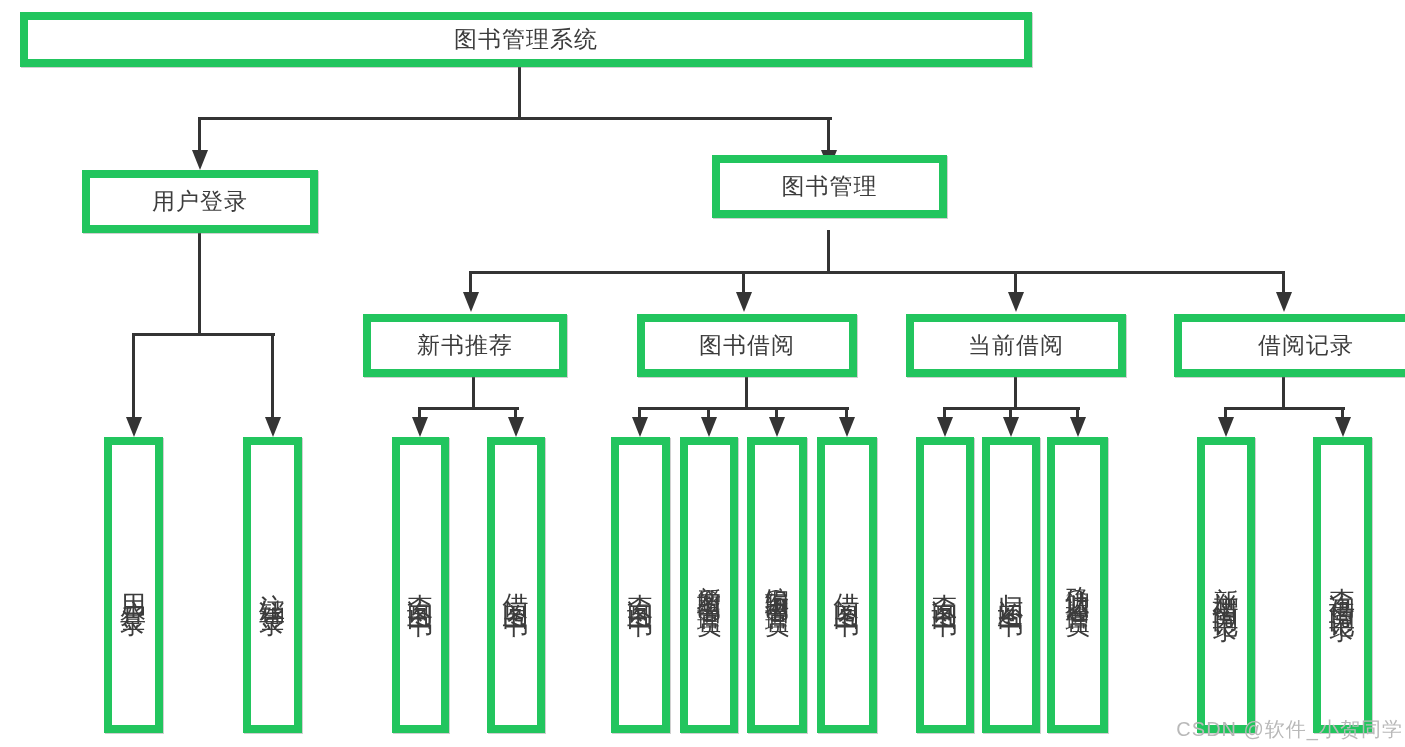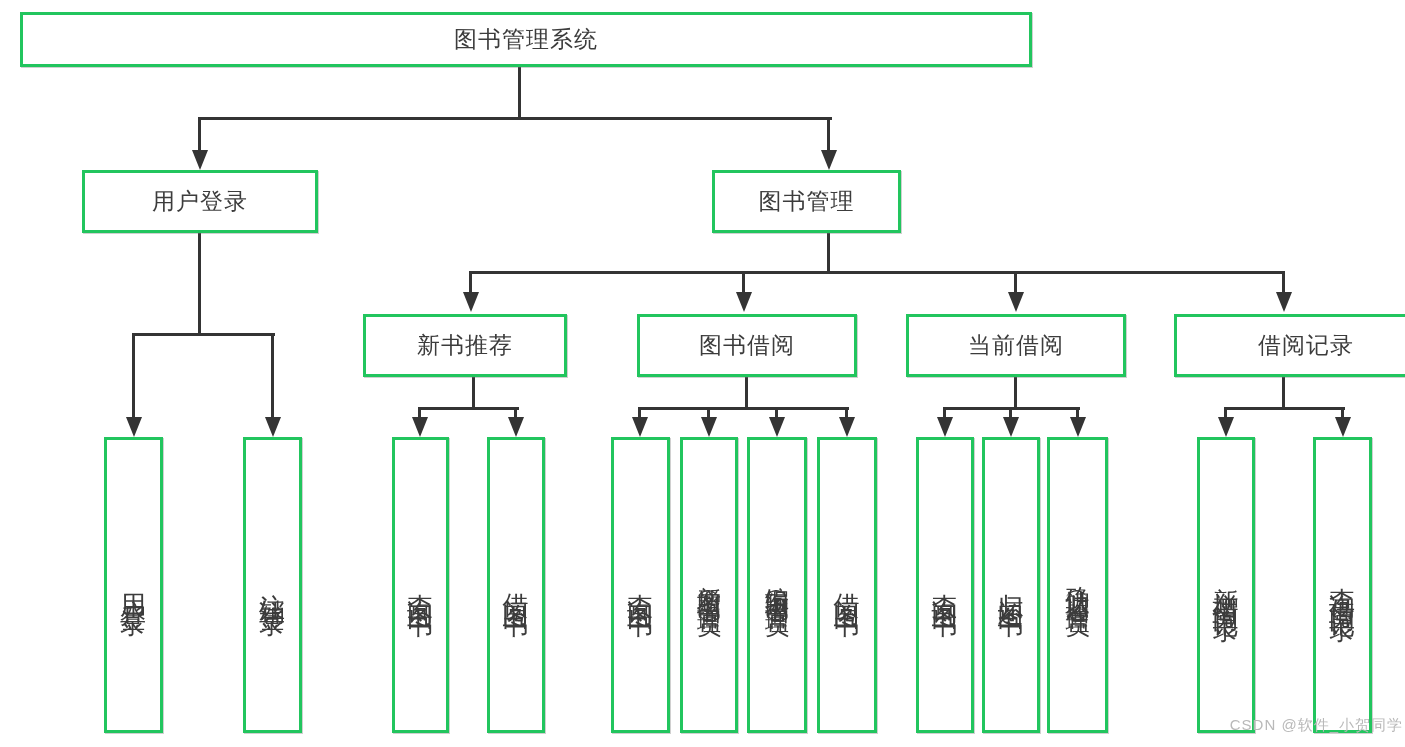--- a/index.html
+++ b/index.html
@@ -1,39 +1,39 @@
 <!DOCTYPE html>
 <html><head>
 <meta charset="utf-8">
 <style>
   html,body{margin:0;padding:0;background:#ffffff;}
   .canvas{
     position:relative;width:1405px;height:747px;background:#ffffff;
     font-family:"Liberation Sans","DejaVu Sans",sans-serif;overflow:hidden;
   }
   .bx{
-    position:absolute;box-sizing:border-box;border:3px solid #22c55e;background:#ffffff;
+    position:absolute;box-sizing:border-box;border:8px solid #22c55e;background:#ffffff;
     display:flex;align-items:center;justify-content:center;color:#3c3c3c;
     box-shadow:1px 1px 0 rgba(120,120,120,.35);
   }
   .hbx{font-size:23px;letter-spacing:1px;white-space:nowrap;}
   .vtext{
     writing-mode:vertical-rl;text-orientation:mixed;
     font-size:26px;letter-spacing:6px;line-height:1;white-space:nowrap;
   }
   .vl{position:absolute;width:3px;background:#343434;}
   .hl{position:absolute;height:3px;background:#343434;}
   .tri{
     position:absolute;width:0;height:0;
     border-left:8px solid transparent;border-right:8px solid transparent;
     border-top:20px solid #343434;
   }
   .wm{
     position:absolute;top:716px;right:2px;color:#b9b9b9;
-    font-size:15px;letter-spacing:1px;white-space:nowrap;
+    font-size:20px;letter-spacing:1px;white-space:nowrap;
   }
 </style>
 </head>
 <body>
 
 <div class="canvas">
 
   <div class="vl" style="left:518px;top:65px;height:55px"></div>
   <div class="hl" style="left:198px;top:117px;width:634px"></div>
   <div class="vl" style="left:198px;top:117px;height:36px"></div>
@@ -89,21 +89,21 @@
   <div class="vl" style="left:1282px;top:375px;height:35px"></div>
   <div class="hl" style="left:1224px;top:407px;width:121px"></div>
   <div class="vl" style="left:1224px;top:407px;height:12px"></div>
   <div class="tri" style="left:1218px;top:417px"></div>
   <div class="vl" style="left:1341px;top:407px;height:12px"></div>
   <div class="tri" style="left:1335px;top:417px"></div>
 
   <div class="bx hbx" style="left:20px;top:12px;width:1012px;height:55px">图书管理系统</div>
 
   <div class="bx hbx" style="left:82px;top:170px;width:236px;height:63px">用户登录</div>
-  <div class="bx hbx" style="left:712px;top:170px;width:189px;height:63px">图书管理</div>
+  <div class="bx hbx" style="left:712px;top:155px;width:235px;height:63px">图书管理</div>
 
   <div class="bx hbx" style="left:363px;top:314px;width:204px;height:63px">新书推荐</div>
   <div class="bx hbx" style="left:906px;top:314px;width:220px;height:63px">当前借阅</div>
   <div class="bx hbx" style="left:637px;top:314px;width:220px;height:63px">图书借阅</div>
   <div class="bx hbx" style="left:1174px;top:314px;width:264px;height:63px">借阅记录</div>
 
   <div class="bx" style="left:104px;top:437px;width:59px;height:296px">
     <span class="vtext">用户登录</span>
   </div>
   <div class="bx" style="left:243px;top:437px;width:59px;height:296px">

